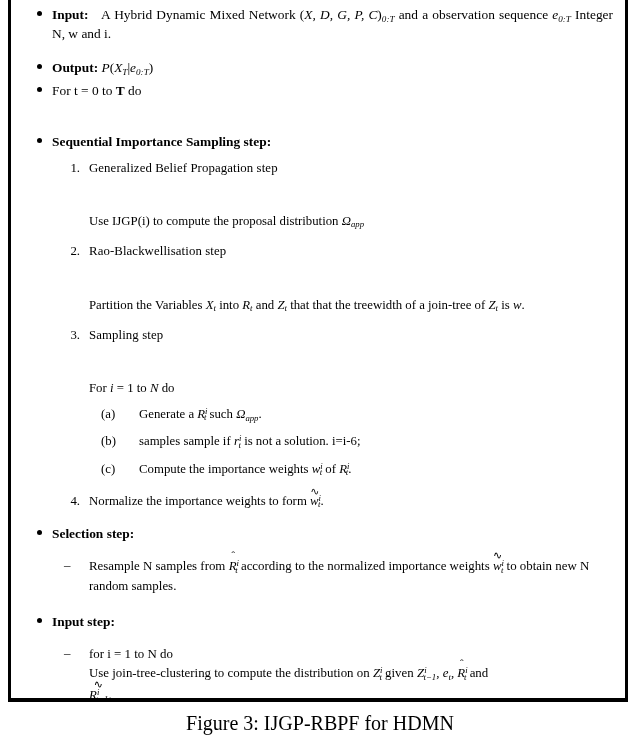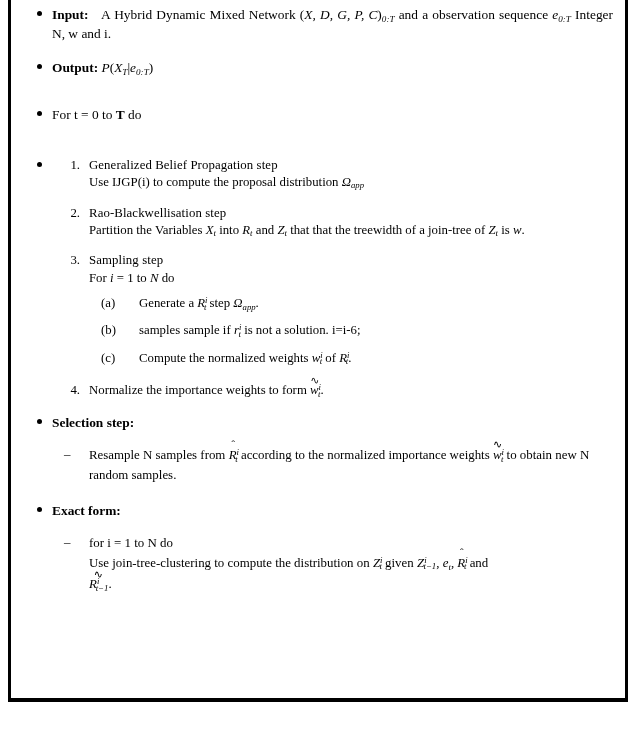--- a/index.html
+++ b/index.html
@@ -91,20 +91,21 @@
     text-align: right;
     font-size: 12.8px;
   }
   ol.lvl2 > li .head {
     font-weight: normal;
     display: block;
     letter-spacing: 0.1px;
   }
   ol.lvl2 > li .sub {
     display: block;
+    margin-top: 36px;
   }
 
   
   ol.lvl3 {
     list-style: none;
     margin: 8px 0 0 0;
     padding: 0;
   }
   ol.lvl3 > li {
     position: relative;
@@ -195,33 +196,34 @@
 
       <ul class="lvl1">
 
         <li>
           <span class="bullet"></span>
           <span class="just" style="display:block;">
             <span class="bold">Input:</span>&nbsp;&nbsp;&nbsp;<span>A Hybrid Dynamic Mixed Network (</span><span class="var">X, D, G, P, C</span><span>)</span><sub>0:T</sub><span> and a observation sequence </span><span class="var">e</span><sub>0:T</sub><span> Integer N, w and i.</span>
           </span>
         </li>
 
-        <li style="margin-bottom:28px;">
+        <li style="margin-bottom:4px;">
           <span class="bullet"></span>
           <span class="bold">Output:</span>
           <span><span class="var">P</span><span>(</span><span class="var">X</span><sub>T</sub><span>|</span><span class="var">e</span><sub>0:T</sub><span>)</span></span>
         </li>
 
         <li style="margin-bottom:33px;">
           <span class="bullet"></span>
           <span>For t = 0 to </span><span class="bold">T</span><span> do</span>
         </li>
 
         <li style="margin-bottom:14px;">
           <span class="bullet"></span>
+          <span class="bold">Sequential Importance Sampling step:</span>
 
           <ol class="lvl2">
 
             <li>
               <span class="num">1.</span>
               <span class="head">Generalized Belief Propagation step</span>
               <span class="sub"><span>Use IJGP(i) to compute the proposal distribution </span><span class="var">Ω</span><sub>app</sub></span>
             </li>
 
             <li>
@@ -230,27 +232,27 @@
               <span class="sub"><span>Partition the Variables </span><span class="var">X</span><sub>t</sub><span> into </span><span class="var">R</span><sub>t</sub><span> and </span><span class="var">Z</span><sub>t</sub><span> that that the treewidth of a join-tree of </span><span class="var">Z</span><sub>t</sub><span> is </span><span class="var">w</span><span>.</span></span>
             </li>
 
             <li style="margin-bottom:14px;">
               <span class="num">3.</span>
               <span class="head">Sampling step</span>
               <span class="sub"><span>For </span><span class="var">i</span><span> = 1 to </span><span class="var">N</span><span> do</span></span>
 
               <ol class="lvl3">
                 <li>
-                  <span class="alpha">(a)</span><span>Generate a </span><span class="var">R</span><sup>i</sup><sub style="margin-left:-0.42em;">t</sub><span> step </span><span class="var">Ω</span><sub>app</sub><span>.</span>
+                  <span class="alpha">(a)</span><span>Generate a </span><span class="var">R</span><sup>i</sup><sub style="margin-left:-0.42em;">t</sub><span> such </span><span class="var">Ω</span><sub>app</sub><span>.</span>
                 </li>
                 <li>
                   <span class="alpha">(b)</span><span>samples sample if </span><span class="var">r</span><sup>i</sup><sub style="margin-left:-0.32em;">t</sub><span> is not a solution. i=i-6;</span>
                 </li>
                 <li>
-                  <span class="alpha">(c)</span><span>Compute the normalized weights </span><span class="var">w</span><sup>i</sup><sub style="margin-left:-0.35em;">t</sub><span> of </span><span class="var">R</span><sup>i</sup><sub style="margin-left:-0.42em;">t</sub><span>.</span>
+                  <span class="alpha">(c)</span><span>Compute the importance weights </span><span class="var">w</span><sup>i</sup><sub style="margin-left:-0.35em;">t</sub><span> of </span><span class="var">R</span><sup>i</sup><sub style="margin-left:-0.42em;">t</sub><span>.</span>
                 </li>
               </ol>
             </li>
 
             <li style="margin-bottom:0;">
               <span class="num">4.</span>
               <span><span>Normalize the importance weights to form </span><span class="hat"><span class="hatmark">∿</span><span class="var">w</span><sup>i</sup><sub style="margin-left:-0.35em;">t</sub></span><span>.</span></span>
             </li>
 
           </ol>
@@ -262,30 +264,31 @@
 
           <ul class="dash">
             <li>
               <span class="dashmark">–</span><span>Resample N samples from </span><span class="hat"><span class="hatmark">̂</span><span class="var">R</span><sup>i</sup><sub style="margin-left:-0.42em;">t</sub></span><span> according to the normalized importance weights </span><span class="hat"><span class="hatmark">∿</span><span class="var">w</span><sup>i</sup><sub style="margin-left:-0.35em;">t</sub></span><span> to obtain new N random samples.</span>
             </li>
           </ul>
         </li>
 
         <li style="margin-bottom:0;">
           <span class="bullet"></span>
-          <span class="bold">Exact form:</span>
+          <span class="bold">Input step:</span>
 
           <ul class="dash">
             <li>
               <span class="dashmark">–</span>
               <span style="display:block;">for i = 1 to N do</span>
               <span style="display:block;"><span>Use join-tree-clustering to compute the distribution on </span><span class="var">Z</span><sup>i</sup><sub style="margin-left:-0.35em;">t</sub><span> given </span><span class="var">Z</span><sup>i</sup><sub style="margin-left:-0.35em;">t−1</sub><span>, </span><span class="var">e</span><sub>t</sub><span>, </span><span class="hat"><span class="hatmark">̂</span><span class="var">R</span><sup>i</sup><sub style="margin-left:-0.42em;">t</sub></span><span> and </span></span>
               <span style="display:block; margin-top:2px;"><span class="hat"><span class="hatmark">∿</span><span class="var">R</span><sup>i</sup><sub style="margin-left:-0.42em;">t−1</sub></span><span>.</span></span>
             </li>
           </ul>
         </li>
 
       </ul>
     </div>
   </div>
 
+  <div id="caption">Figure 3: IJGP-RBPF for HDMN</div>
 
 </div>
 
 </body></html>

